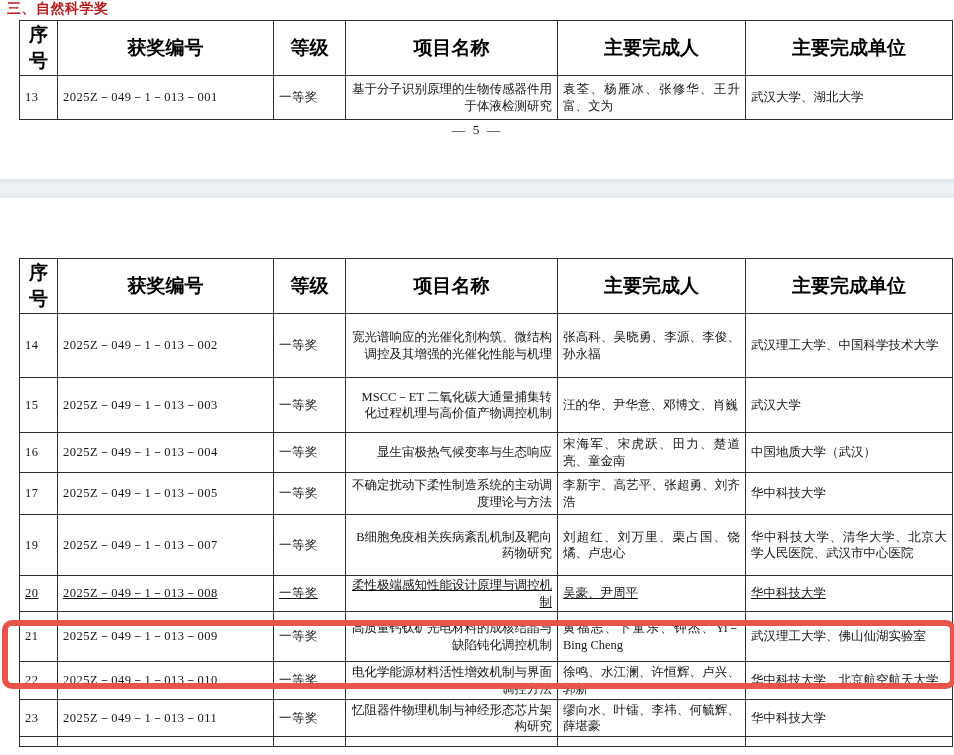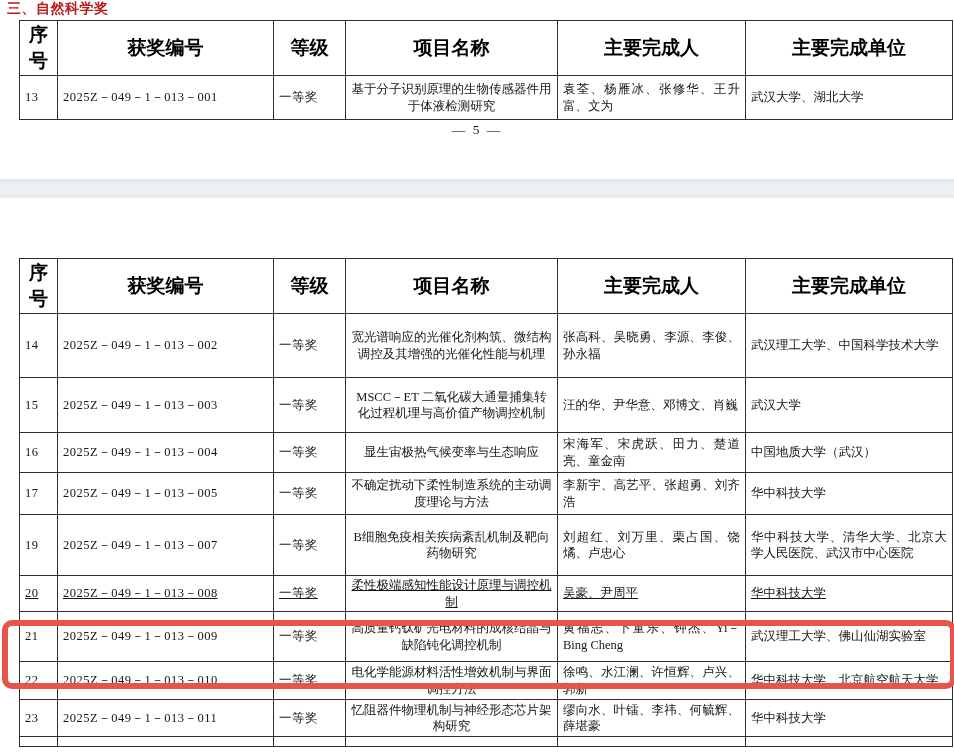--- a/index.html
+++ b/index.html
@@ -8,21 +8,21 @@
   .section-title{position:absolute;left:7px;top:0px;font-family:Liberation Serif, serif;
         font-weight:bold;font-size:14px;color:#b91c1c;letter-spacing:0.5px;}
   table.awards{border-collapse:collapse;table-layout:fixed;position:absolute;left:19px;width:933px;
         background:#fff;}
   table.awards, table.awards th, table.awards td{border:1.6px solid #2e2e2e;}
   table.awards th{font-family:"Liberation Sans","DejaVu Sans",sans-serif;font-weight:bold;
         font-size:19px;text-align:center;padding:1px 2px;color:#000;}
   table.awards td{font-size:12.5px;line-height:1.32;vertical-align:middle;padding:1px 5px;
         overflow:hidden;}
   td.c-no, td.c-award_no, td.c-grade{text-align:left;letter-spacing:0.5px;}
-  td.c-project{text-align:center;}
+  td.c-project{text-align:right;}
   td.c-people, td.c-units{text-align:justify;text-align-last:left;}
   #table-p5{top:20px;}
   #table-p6{top:258px;}
   .page-number{position:absolute;top:122px;left:0;width:954px;text-align:center;
         font-size:13.5px;letter-spacing:2px;}
   .page-separator{position:absolute;left:0;top:179px;width:954px;height:19px;
         background:linear-gradient(to bottom,#dfe5e9,#edf1f4 30%,#eef2f5 70%,#e4e9ed);}
   .highlight-box{position:absolute;left:2px;top:620px;width:942px;height:57px;
         border:6px solid #e8544a;border-radius:10px;background:transparent;pointer-events:none;}
   .sliver td{border-top:1.6px solid #2e2e2e;}

